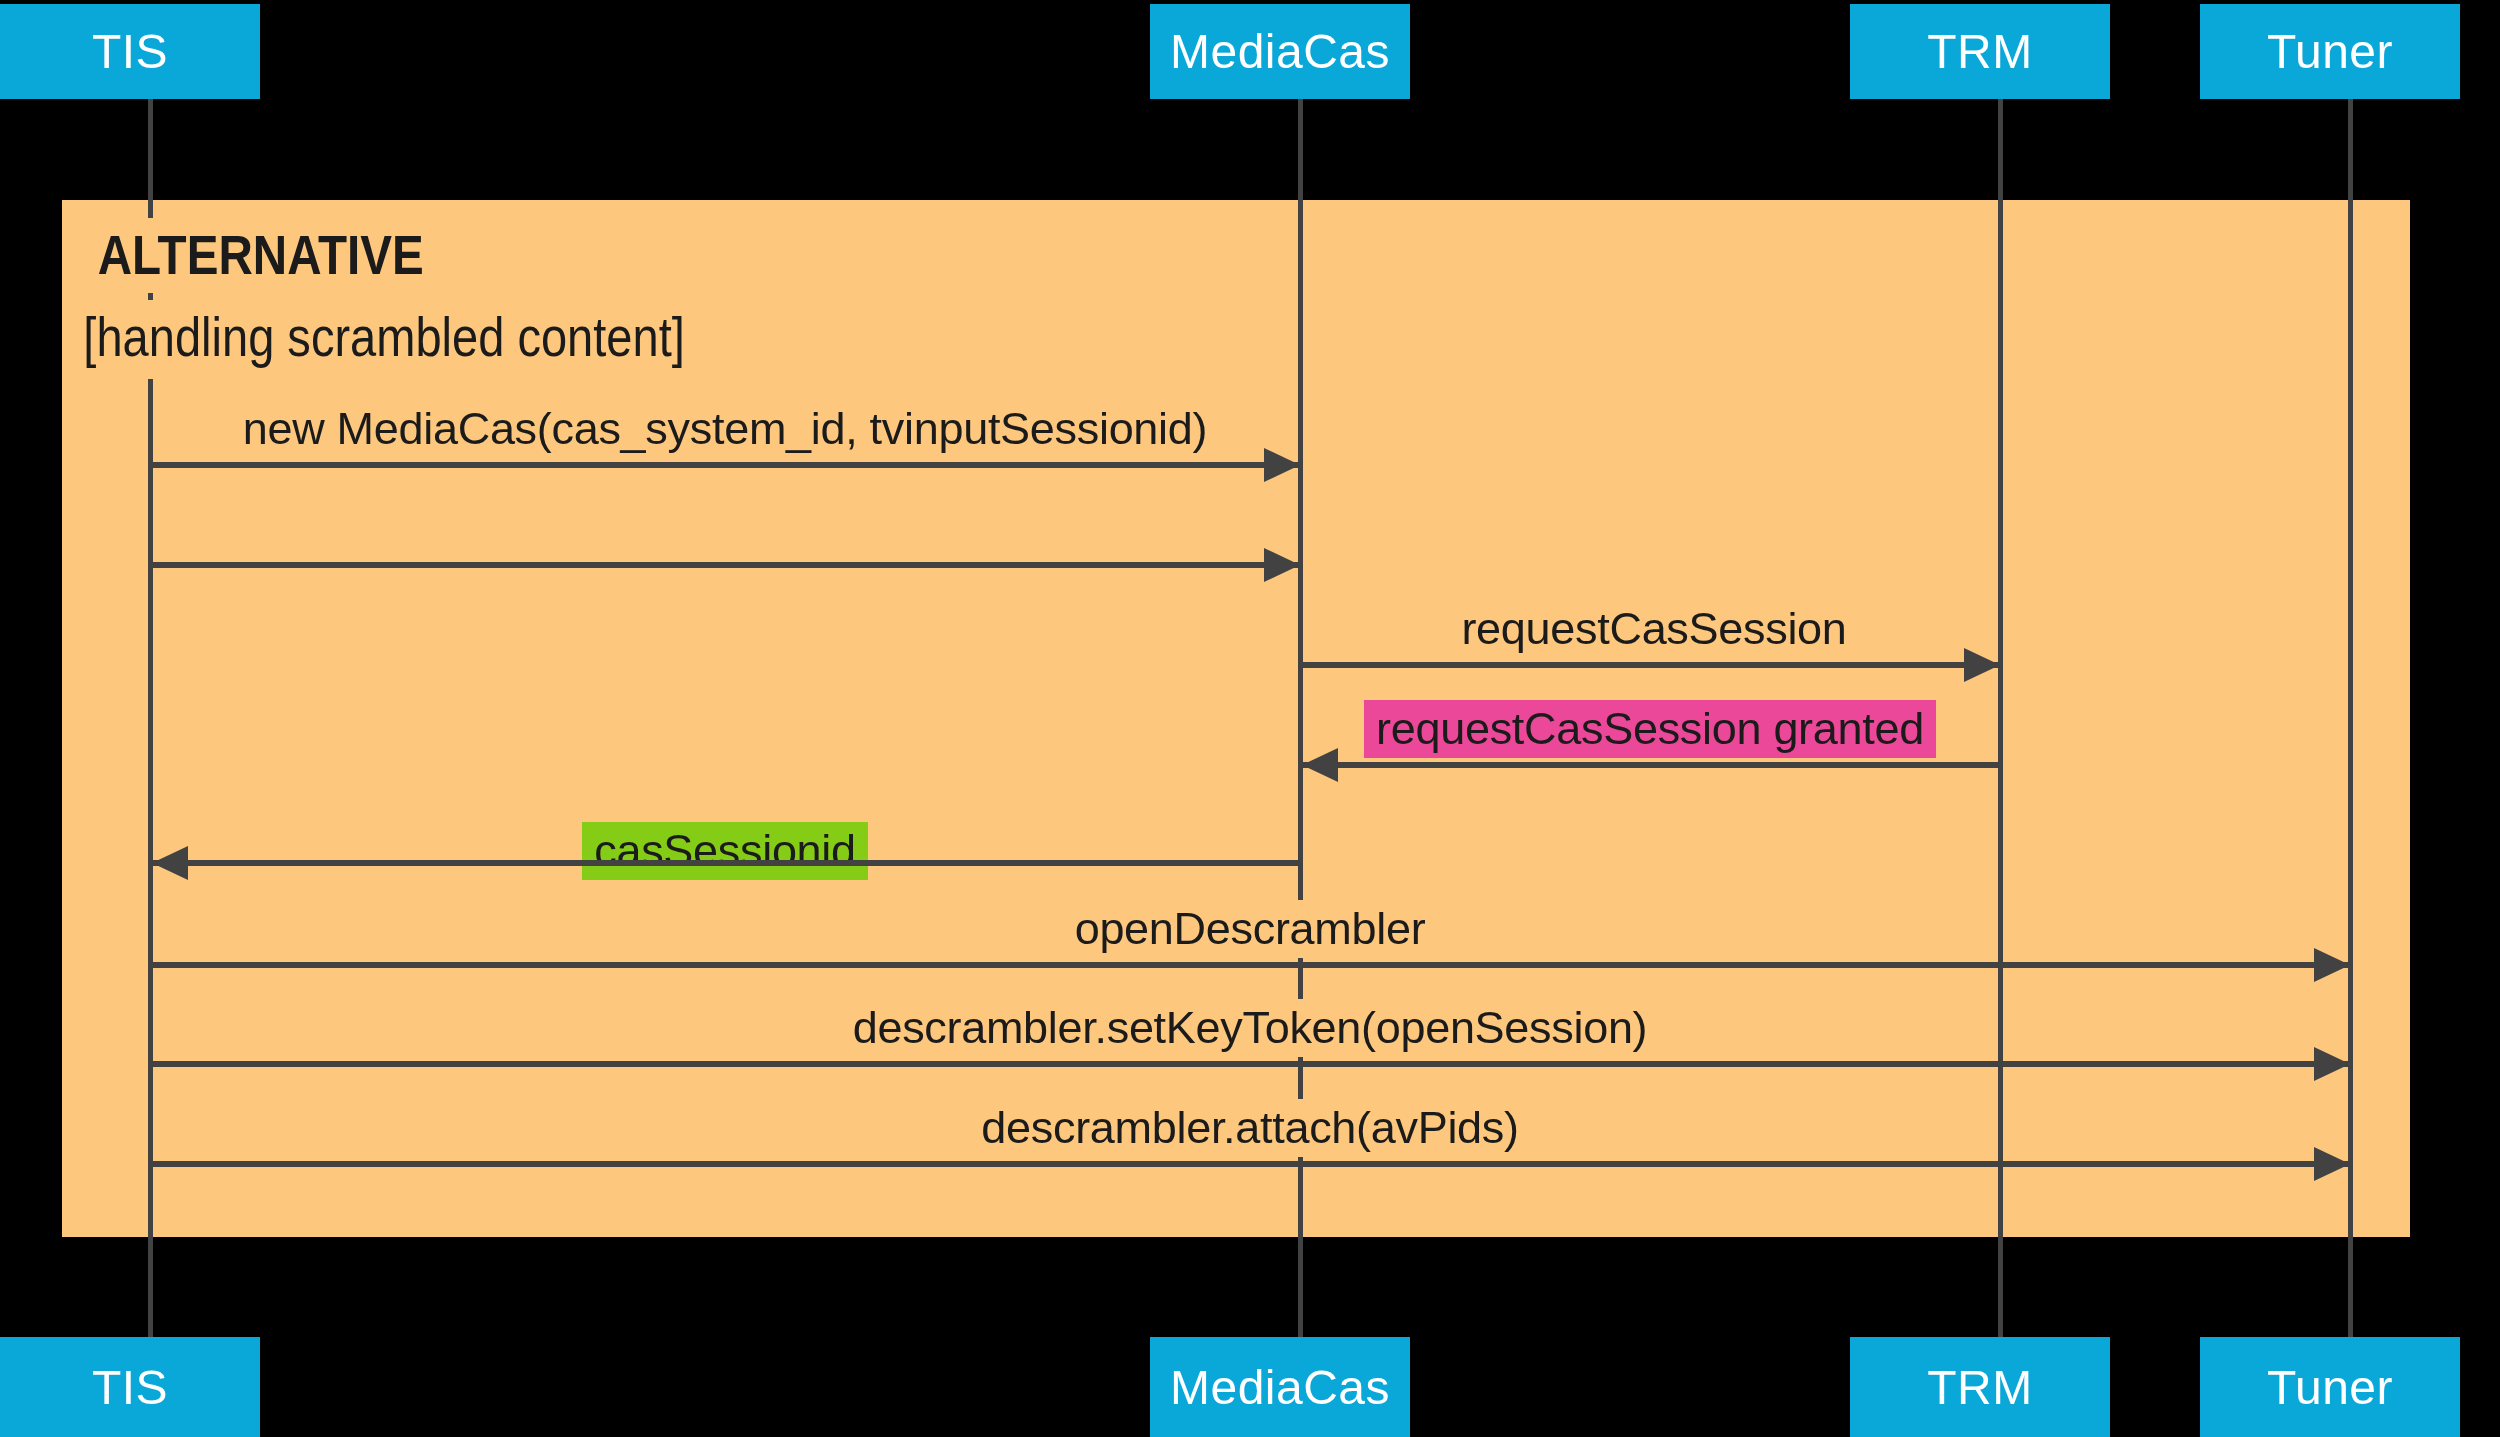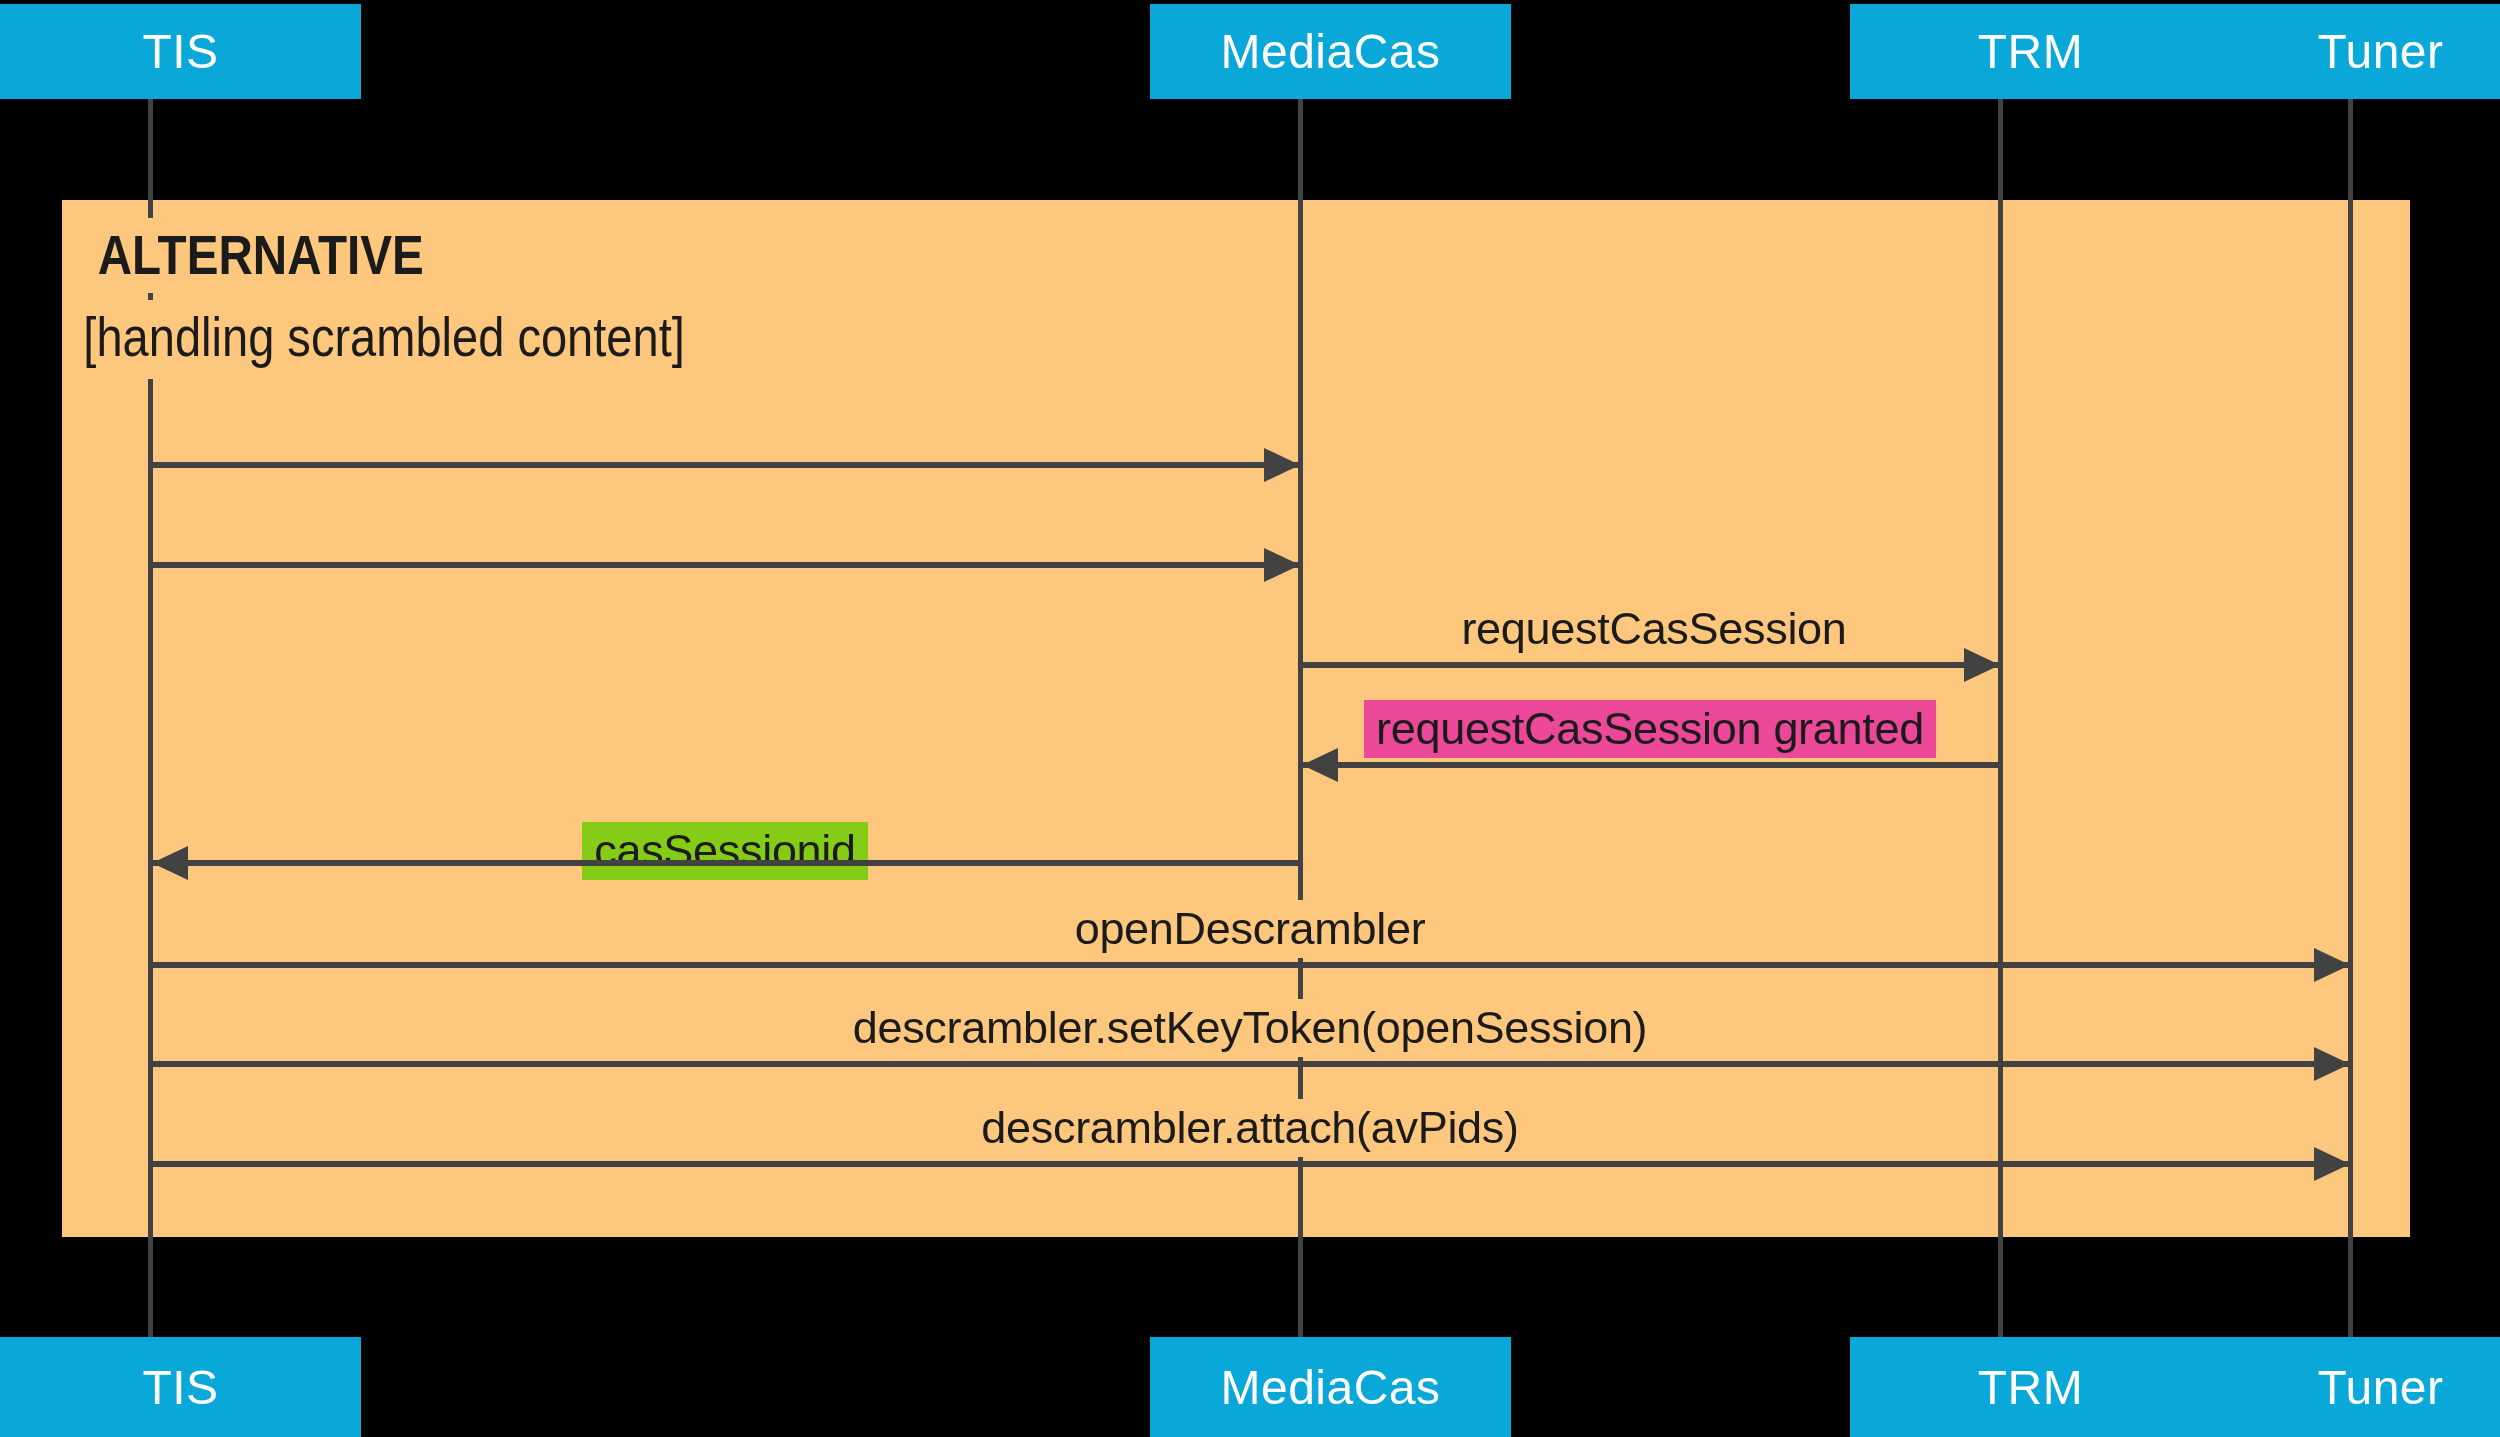--- a/index.html
+++ b/index.html
@@ -6,21 +6,21 @@
   #stage{
     position:relative;
     width:2500px;height:1437px;
     background:#000000;
     overflow:hidden;
     font-family:"Liberation Sans", sans-serif;
   }
   
   .actor-box{
     position:absolute;
-    width:361px;
+    width:260px;
     display:flex;align-items:center;justify-content:center;
     z-index:6;
   }
   .actor-box span{
     font-size:48px;
     letter-spacing:0.5px;
   }
   
   .lifeline{
     position:absolute;
@@ -106,20 +106,21 @@
     <div class="lifeline" style="left: 1998px; top: 99px; height: 1238px; background: rgb(66, 66, 66);"></div>
     <div class="actor-box" style="left: 2200px; top: 4px; height: 95px; background: rgb(10, 167, 217);">
       <span style="color: rgb(255, 255, 255);">Tuner</span>
     </div>
     <div class="actor-box" style="left: 2200px; top: 1337px; height: 100px; background: rgb(10, 167, 217);">
       <span style="color: rgb(255, 255, 255);">Tuner</span>
     </div>
     <div class="lifeline" style="left: 2348px; top: 99px; height: 1238px; background: rgb(66, 66, 66);"></div>
     <div class="msg-line" style="left: 150px; width: 1150px; top: 462px; background: rgb(66, 66, 66);"></div>
     <div class="arrowhead" style="top: 448px; left: 1264px; border-left: 36px solid rgb(66, 66, 66);"></div>
+    <div class="msg-label-wrap" style="left: 150px; width: 1150px; top: 400px;"><span style="background: rgb(253, 200, 126); color: rgb(27, 27, 27);">new MediaCas(cas_system_id, tvinputSessionid)</span></div>
     <div class="msg-line" style="left: 150px; width: 1150px; top: 562px; background: rgb(66, 66, 66);"></div>
     <div class="arrowhead" style="top: 548px; left: 1264px; border-left: 36px solid rgb(66, 66, 66);"></div>
     <div class="msg-line" style="left: 1300px; width: 700px; top: 662px; background: rgb(66, 66, 66);"></div>
     <div class="arrowhead" style="top: 648px; left: 1964px; border-left: 36px solid rgb(66, 66, 66);"></div>
     <div class="msg-label-wrap" style="left: 1304px; width: 700px; top: 600px;"><span style="background: rgb(253, 200, 126); color: rgb(27, 27, 27);">requestCasSession</span></div>
     <div class="msg-line" style="left: 1300px; width: 700px; top: 762px; background: rgb(66, 66, 66);"></div>
     <div class="arrowhead" style="top: 748px; left: 1302px; border-right: 36px solid rgb(66, 66, 66);"></div>
     <div class="msg-label-wrap" style="left: 1300px; width: 700px; top: 700px;"><span style="background: #ec4899; color: rgb(27, 27, 27);">requestCasSession granted</span></div>
     <div class="msg-line" style="left: 150px; width: 1150px; top: 860px; background: rgb(66, 66, 66);"></div>
     <div class="arrowhead" style="top: 846px; left: 152px; border-right: 36px solid rgb(66, 66, 66);"></div>

